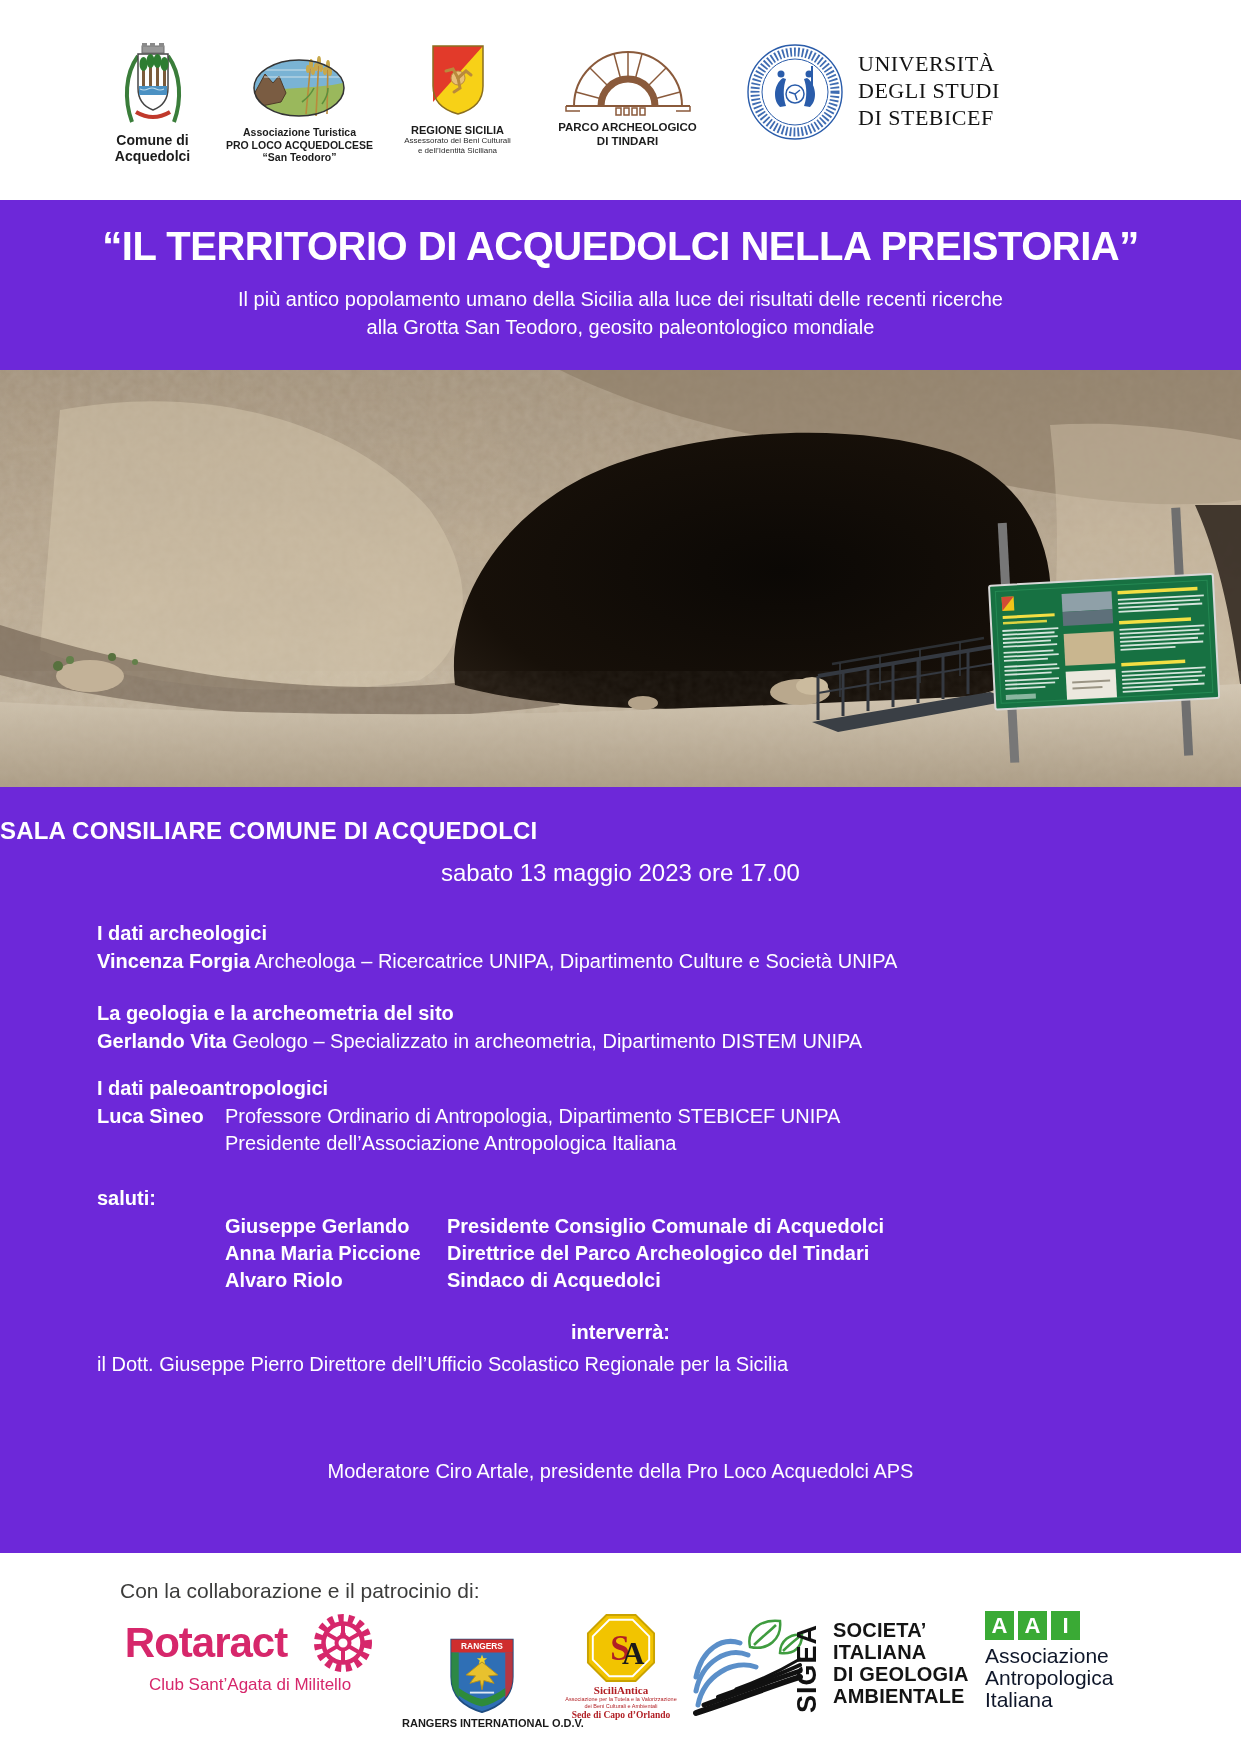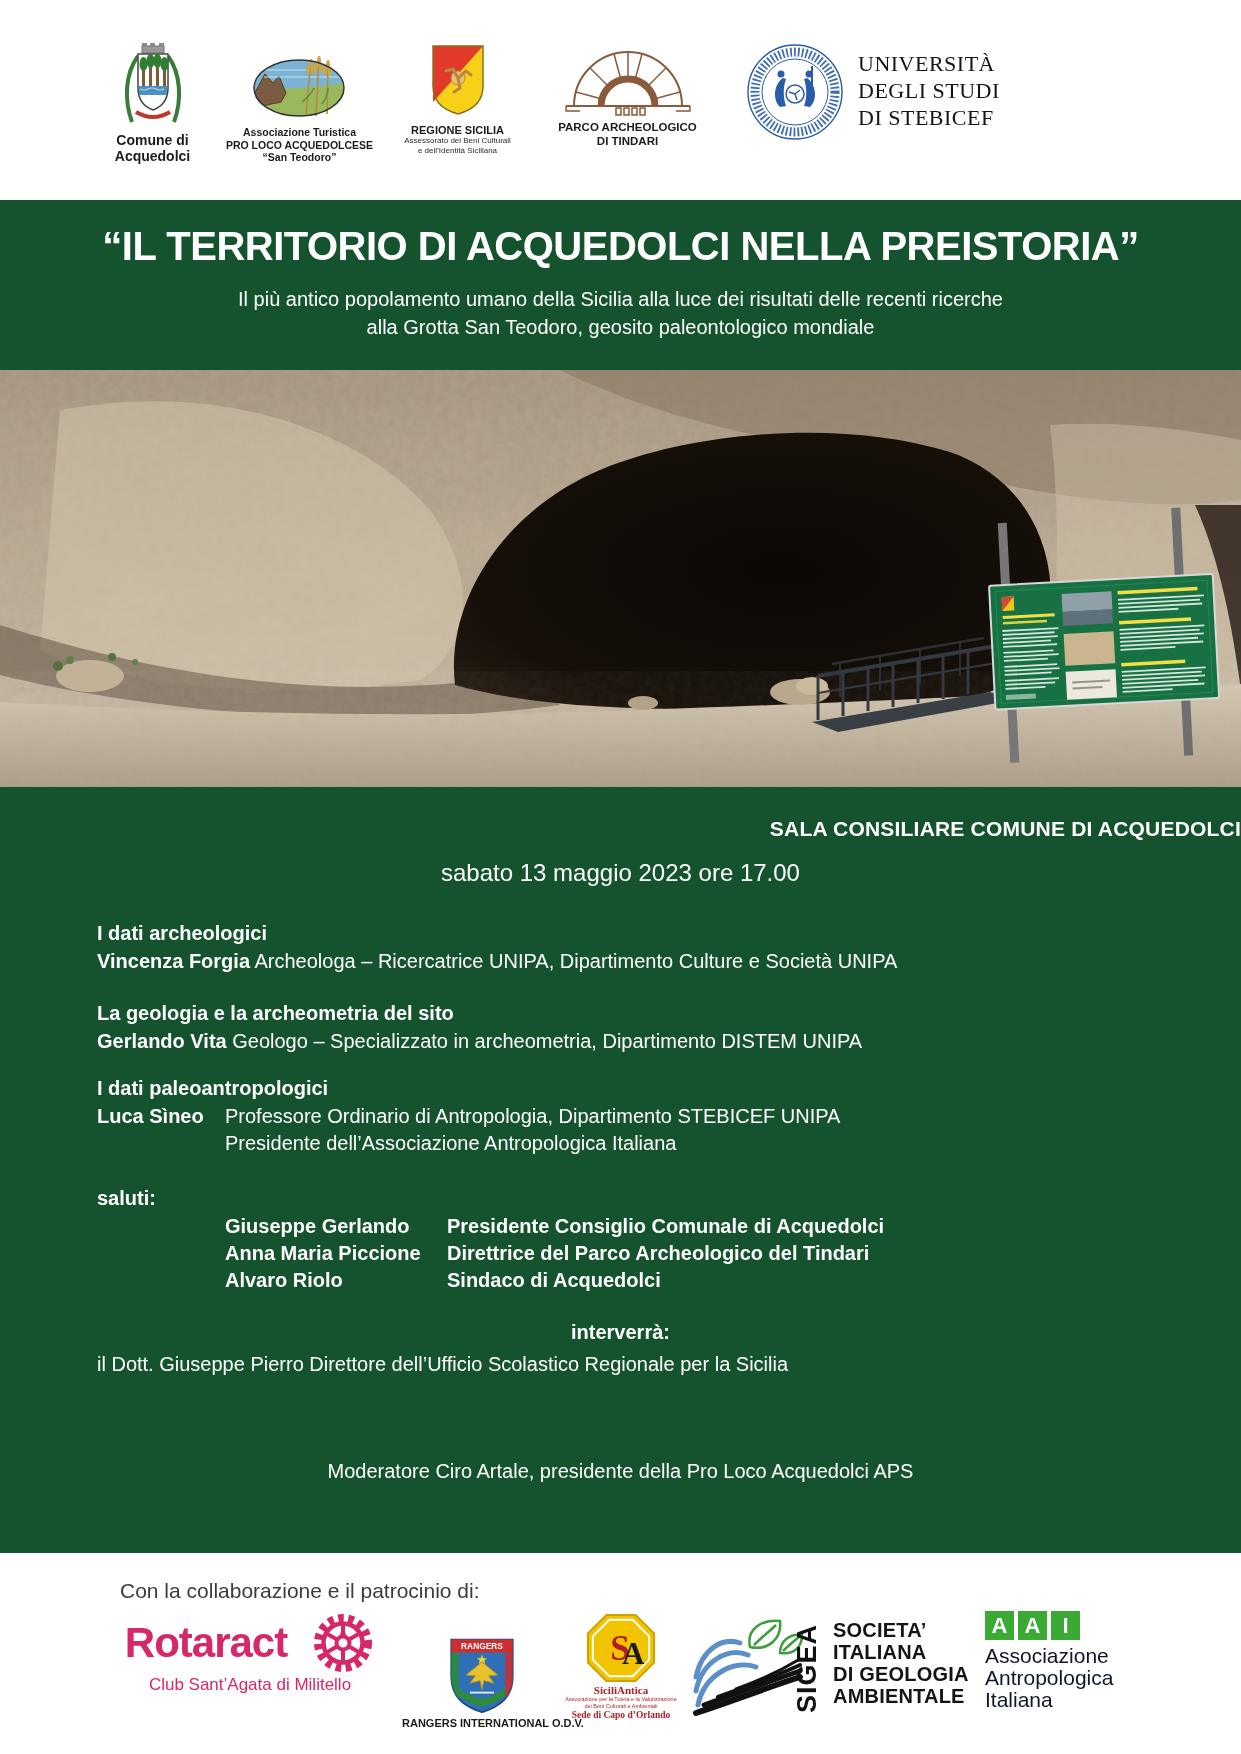--- a/index.html
+++ b/index.html
@@ -5,31 +5,31 @@
   html,body{margin:0;padding:0;background:#888;}
   .page{position:relative;width:1241px;height:1754px;background:#ffffff;margin:0 auto;
         font-family:"Liberation Sans",sans-serif;overflow:hidden;}
   .abs{position:absolute;}
   
   .header{position:absolute;left:0;top:0;width:1241px;height:200px;background:#fff;}
   .logo-block{position:absolute;text-align:center;}
   .logo-block svg{display:block;margin:0 auto;}
   .cap-bold{font-weight:bold;color:#1c1c1c;}
   
-  .band{position:absolute;left:0;width:1241px;background:#14532d;color:#fff;}
+  .band{position:absolute;left:0;width:1241px;background:#6d28d9;color:#fff;}
   .title-band{top:200px;height:170px;}
   .main-title{position:absolute;left:0;top:24px;width:100%;text-align:center;
               font-size:40px;font-weight:bold;letter-spacing:-0.5px;}
   .sub1{position:absolute;left:0;top:88px;width:100%;text-align:center;font-size:20px;}
   .sub2{position:absolute;left:0;top:116px;width:100%;text-align:center;font-size:20px;}
   
   .photo{position:absolute;left:0;top:370px;width:1241px;height:417px;}
   
   .info{top:787px;height:766px;}
-  .venue{position:absolute;left:0;top:30px;width:100%;text-align:right;font-size:21px;font-weight:bold;letter-spacing:.2px;}
+  .venue{position:absolute;left:0;top:30px;width:100%;text-align:left;font-size:24px;font-weight:bold;letter-spacing:.2px;}
   .dtime{position:absolute;left:0;top:72px;width:100%;text-align:center;font-size:24px;}
   .prog{position:absolute;left:97px;right:60px;top:0;font-size:20px;line-height:27px;}
   .ph{position:absolute;font-weight:bold;}
   .prow{position:absolute;white-space:nowrap;}
   .sp{font-weight:bold;}
   .namecol{display:inline-block;width:128px;font-weight:bold;}
   .srow{position:absolute;left:128px;white-space:nowrap;font-weight:bold;}
   .srow .nm{display:inline-block;width:222px;}
   .center-line{position:absolute;left:0;width:100%;text-align:center;}
   

